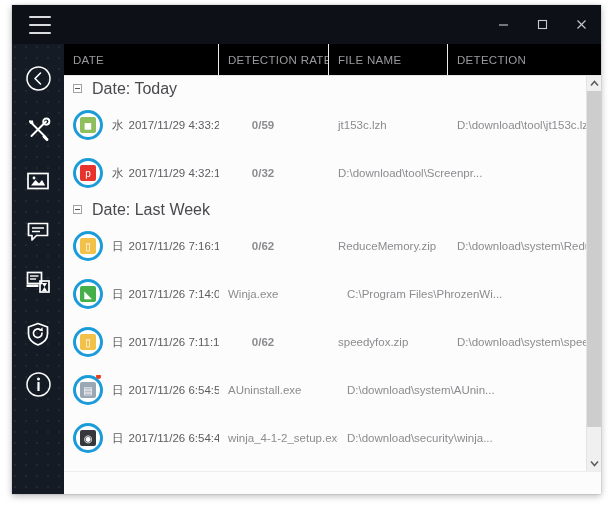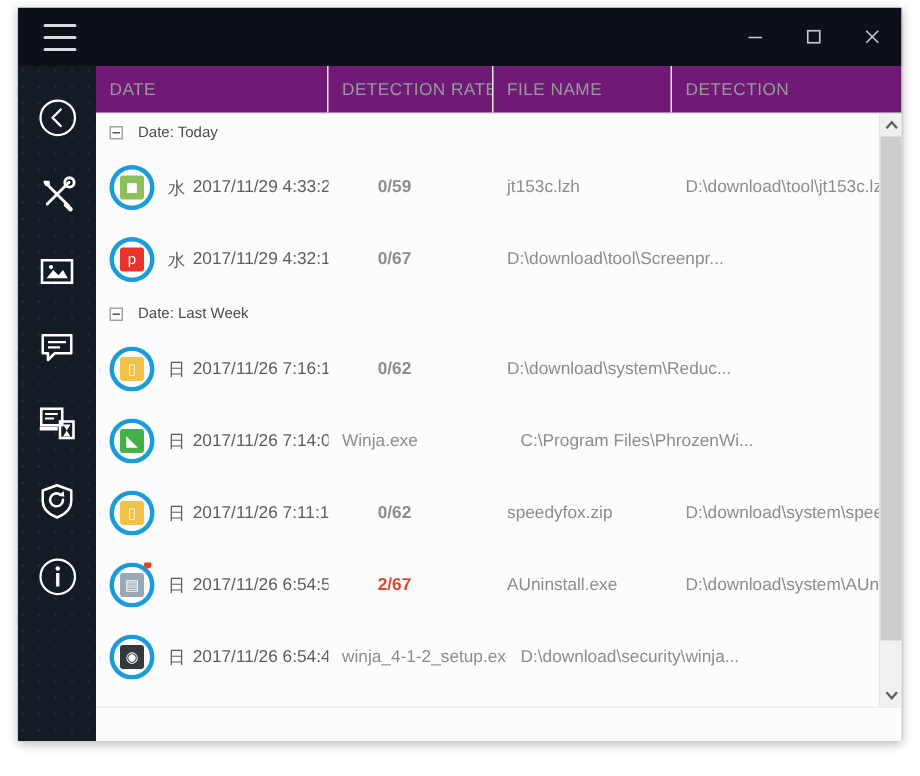--- a/index.html
+++ b/index.html
@@ -90,21 +90,21 @@
     flex: 1 1 auto;
     background: #fcfcfc;
     display: flex; flex-direction: column;
     min-width: 0;
     position: relative;
   }
   .thead {
     height: 31px;
     flex: 0 0 31px;
     display: flex;
-    background: #701a75;
+    background: #000000;
     border-bottom: 1px solid #e6e6e6;
   }
   .th {
     font-size: 11.5px;
     color: #9a9a9e;
     letter-spacing: .3px;
     display: flex; align-items: center;
     padding-left: 9px;
     box-sizing: border-box;
     border-right: 1px solid #ececec;
@@ -144,21 +144,21 @@
     box-sizing: border-box;
   }
   .gbox::before {
     content: "";
     position: absolute;
     left: 1px; top: 3px;
     width: 5px; height: 1px;
     background: #55565a;
   }
   .glabel {
-    font-size: 10px;
+    font-size: 16px;
     color: #4a4a4e;
   }
   
   .drow {
     height: 48px;
     display: flex; align-items: center;
     cursor: pointer;
   }
   .cell {
     box-sizing: border-box;
@@ -361,36 +361,37 @@
               <div class="cell loc">D:\download\tool\jt153c.lzh</div>
             </div>
             <div class="drow">
               <div class="cell date">
                 <div class="ficon">
                   <div class="glyph" style="background: rgb(232, 50, 44);">p</div>
                 </div>
                 <span class="dow">水</span>
                 <span class="dtext">2017/11/29 4:32:17</span>
               </div>
-              <div class="cell rate">0/67</div>
+              <div class="cell rate">0/32</div>
               <div class="cell loc">D:\download\tool\Screenpr...</div>
             </div>
             <div class="grow">
               <div class="gbox"></div>
               <div class="glabel">Date: Last Week</div>
             </div>
             <div class="drow">
               <div class="cell date">
                 <div class="ficon">
                   <div class="glyph" style="background: rgb(242, 193, 74);">▯</div>
                 </div>
                 <span class="dow">日</span>
                 <span class="dtext">2017/11/26 7:16:10</span>
               </div>
               <div class="cell rate">0/62</div>
+              <div class="cell fname">ReduceMemory.zip</div>
               <div class="cell loc">D:\download\system\Reduc...</div>
             </div>
             <div class="drow">
               <div class="cell date">
                 <div class="ficon">
                   <div class="glyph" style="background: rgb(69, 176, 74);">◣</div>
                 </div>
                 <span class="dow">日</span>
                 <span class="dtext">2017/11/26 7:14:02</span>
               </div>
@@ -411,21 +412,20 @@
             </div>
             <div class="drow">
               <div class="cell date">
                 <div class="ficon">
                   <div class="glyph" style="background: rgb(154, 167, 181);">▤</div>
                   <div class="warn"></div>
                 </div>
                 <span class="dow">日</span>
                 <span class="dtext">2017/11/26 6:54:51</span>
               </div>
-              <div class="cell rate hit">2/67</div>
               <div class="cell fname">AUninstall.exe</div>
               <div class="cell loc">D:\download\system\AUnin...</div>
             </div>
             <div class="drow">
               <div class="cell date">
                 <div class="ficon">
                   <div class="glyph" style="background: rgb(52, 56, 61);">◉</div>
                 </div>
                 <span class="dow">日</span>
                 <span class="dtext">2017/11/26 6:54:43</span>

